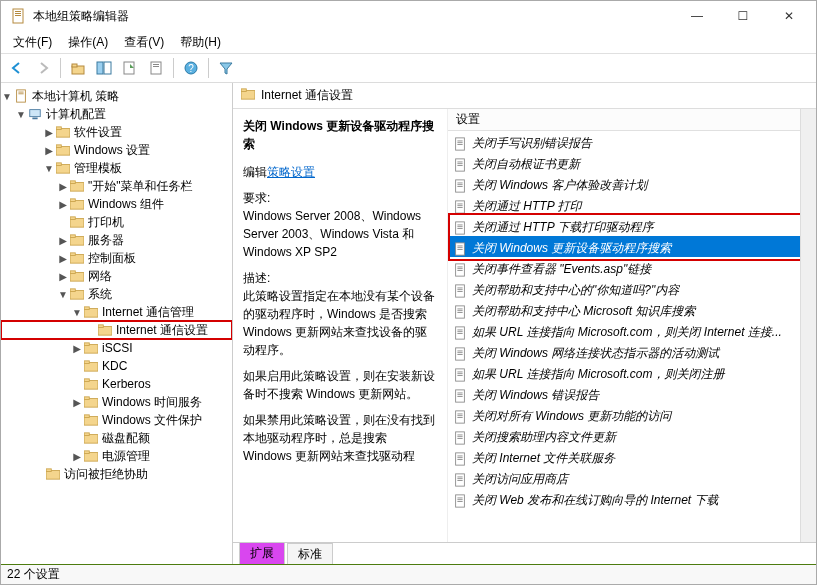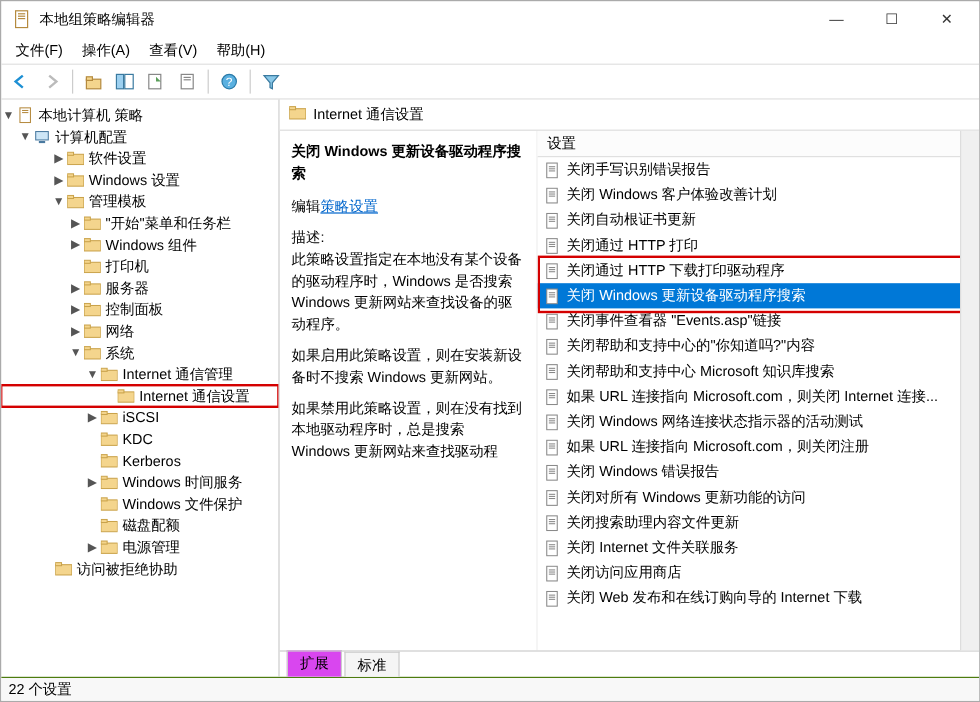--- a/index.html
+++ b/index.html
@@ -23,21 +23,21 @@
 .tree-node .label { }
 .tree-node.highlighted { outline: 2px solid #d40000; outline-offset: -1px; }
 .right-pane { flex: 1; display: flex; overflow: hidden; position: relative; }
 .detail-col { width: 214px; padding: 8px 10px; overflow: auto; font-size: 12px; line-height: 1.5; }
 .detail-col .dtitle { font-weight: bold; margin-bottom: 10px; }
 .detail-col .link { color: #0066cc; text-decoration: underline; cursor: pointer; }
 .detail-col p { margin-bottom: 8px; }
 .list-col { flex: 1; display: flex; flex-direction: column; border-left: 1px solid #eee; }
 .list-header { height: 22px; border-bottom: 1px solid #e0e0e0; display: flex; align-items: center; padding: 0 8px; font-size: 12px; background: #fcfcfc; }
 .settings-list { flex: 1; overflow: auto; }
-.setting-row { height: 21px; display: flex; align-items: center; padding: 0 4px; white-space: nowrap; }
+.setting-row { height: 21px; display: flex; align-items: flex-end; padding: 0 4px; white-space: nowrap; font-style: italic; }
 .setting-row.selected { background: #0078d7; color: #fff; }
 .setting-row .sicon { width: 16px; height: 16px; margin-right: 4px; display: inline-flex; align-items: center; justify-content: center; }
 .highlight-box { position: absolute; border: 2px solid #d40000; pointer-events: none; }
 .right-header-bar { height: 26px; display: flex; align-items: center; padding: 0 8px; background: #fff; border-bottom: 1px solid #ddd; }
 .right-header-bar .icon { margin-right: 6px; }
 .right-wrapper { flex: 1; display: flex; flex-direction: column; }
 .right-content { flex: 1; display: flex; overflow: hidden; }
 .tabs { height: 22px; display: flex; align-items: flex-end; padding: 0 6px; border-top: 1px solid #ccc; }
 .tab { padding: 2px 10px; font-size: 12px; border: 1px solid #ccc; border-bottom: none; margin-right: 2px; background: #f5f5f5; position: relative; top: 1px; }
 .tab.active { background: #d946ef; border-bottom: 1px solid #fff; }
@@ -356,20 +356,21 @@
         <span class="icon"><svg class="folder-svg" viewBox="0 0 16 14">
               <rect x="0" y="3" width="16" height="10" fill="#f4d58d" stroke="#c9a24a"></rect>
               <rect x="0" y="1" width="6" height="3" fill="#f4d58d" stroke="#c9a24a"></rect>
             </svg></span>
         <span>Internet 通信设置</span>
       </div>
       <div class="right-content">
         <div class="detail-col">
           <div class="dtitle">关闭 Windows 更新设备驱动程序搜索</div>
           <p><span>编辑</span><a class="link">策略设置</a></p>
+          <p><span>要求:</span><br><span>Windows Server 2008、Windows Server 2003、Windows Vista 和 Windows XP SP2</span></p>
           <p><span>描述:</span><br><span>此策略设置指定在本地没有某个设备的驱动程序时，Windows 是否搜索 Windows 更新网站来查找设备的驱动程序。</span></p>
           <p>如果启用此策略设置，则在安装新设备时不搜索 Windows 更新网站。</p>
           <p>如果禁用此策略设置，则在没有找到本地驱动程序时，总是搜索 Windows 更新网站来查找驱动程</p>
         </div>
         <div class="list-col">
           <div class="list-header">设置</div>
           <div class="settings-list" id="settings-list" style="position:relative;">
             <div class="highlight-box" id="hl-box" style="left: 0px; top: 82px; width: calc(100% - 2px); height: 48px;"></div>
           <div class="setting-row">
                 <span class="sicon">
@@ -384,32 +385,32 @@
               </div>
               <div class="setting-row">
                 <span class="sicon">
                   <svg width="14" height="14" viewBox="0 0 16 16">
                     <rect x="3" y="1" width="10" height="14" fill="#fff" stroke="#888"></rect>
                     <rect x="5" y="4" width="6" height="1" fill="#888"></rect>
                     <rect x="5" y="6" width="6" height="1" fill="#888"></rect>
                     <rect x="5" y="8" width="6" height="1" fill="#888"></rect>
                   </svg>
                 </span>
+                <span>关闭自动根证书更新</span>
+              </div>
+              <div class="setting-row">
+                <span class="sicon">
+                  <svg width="14" height="14" viewBox="0 0 16 16">
+                    <rect x="3" y="1" width="10" height="14" fill="#fff" stroke="#888"></rect>
+                    <rect x="5" y="4" width="6" height="1" fill="#888"></rect>
+                    <rect x="5" y="6" width="6" height="1" fill="#888"></rect>
+                    <rect x="5" y="8" width="6" height="1" fill="#888"></rect>
+                  </svg>
+                </span>
                 <span>关闭 Windows 客户体验改善计划</span>
-              </div>
-              <div class="setting-row">
-                <span class="sicon">
-                  <svg width="14" height="14" viewBox="0 0 16 16">
-                    <rect x="3" y="1" width="10" height="14" fill="#fff" stroke="#888"></rect>
-                    <rect x="5" y="4" width="6" height="1" fill="#888"></rect>
-                    <rect x="5" y="6" width="6" height="1" fill="#888"></rect>
-                    <rect x="5" y="8" width="6" height="1" fill="#888"></rect>
-                  </svg>
-                </span>
-                <span>关闭自动根证书更新</span>
               </div>
               <div class="setting-row">
                 <span class="sicon">
                   <svg width="14" height="14" viewBox="0 0 16 16">
                     <rect x="3" y="1" width="10" height="14" fill="#fff" stroke="#888"></rect>
                     <rect x="5" y="4" width="6" height="1" fill="#888"></rect>
                     <rect x="5" y="6" width="6" height="1" fill="#888"></rect>
                     <rect x="5" y="8" width="6" height="1" fill="#888"></rect>
                   </svg>
                 </span>

